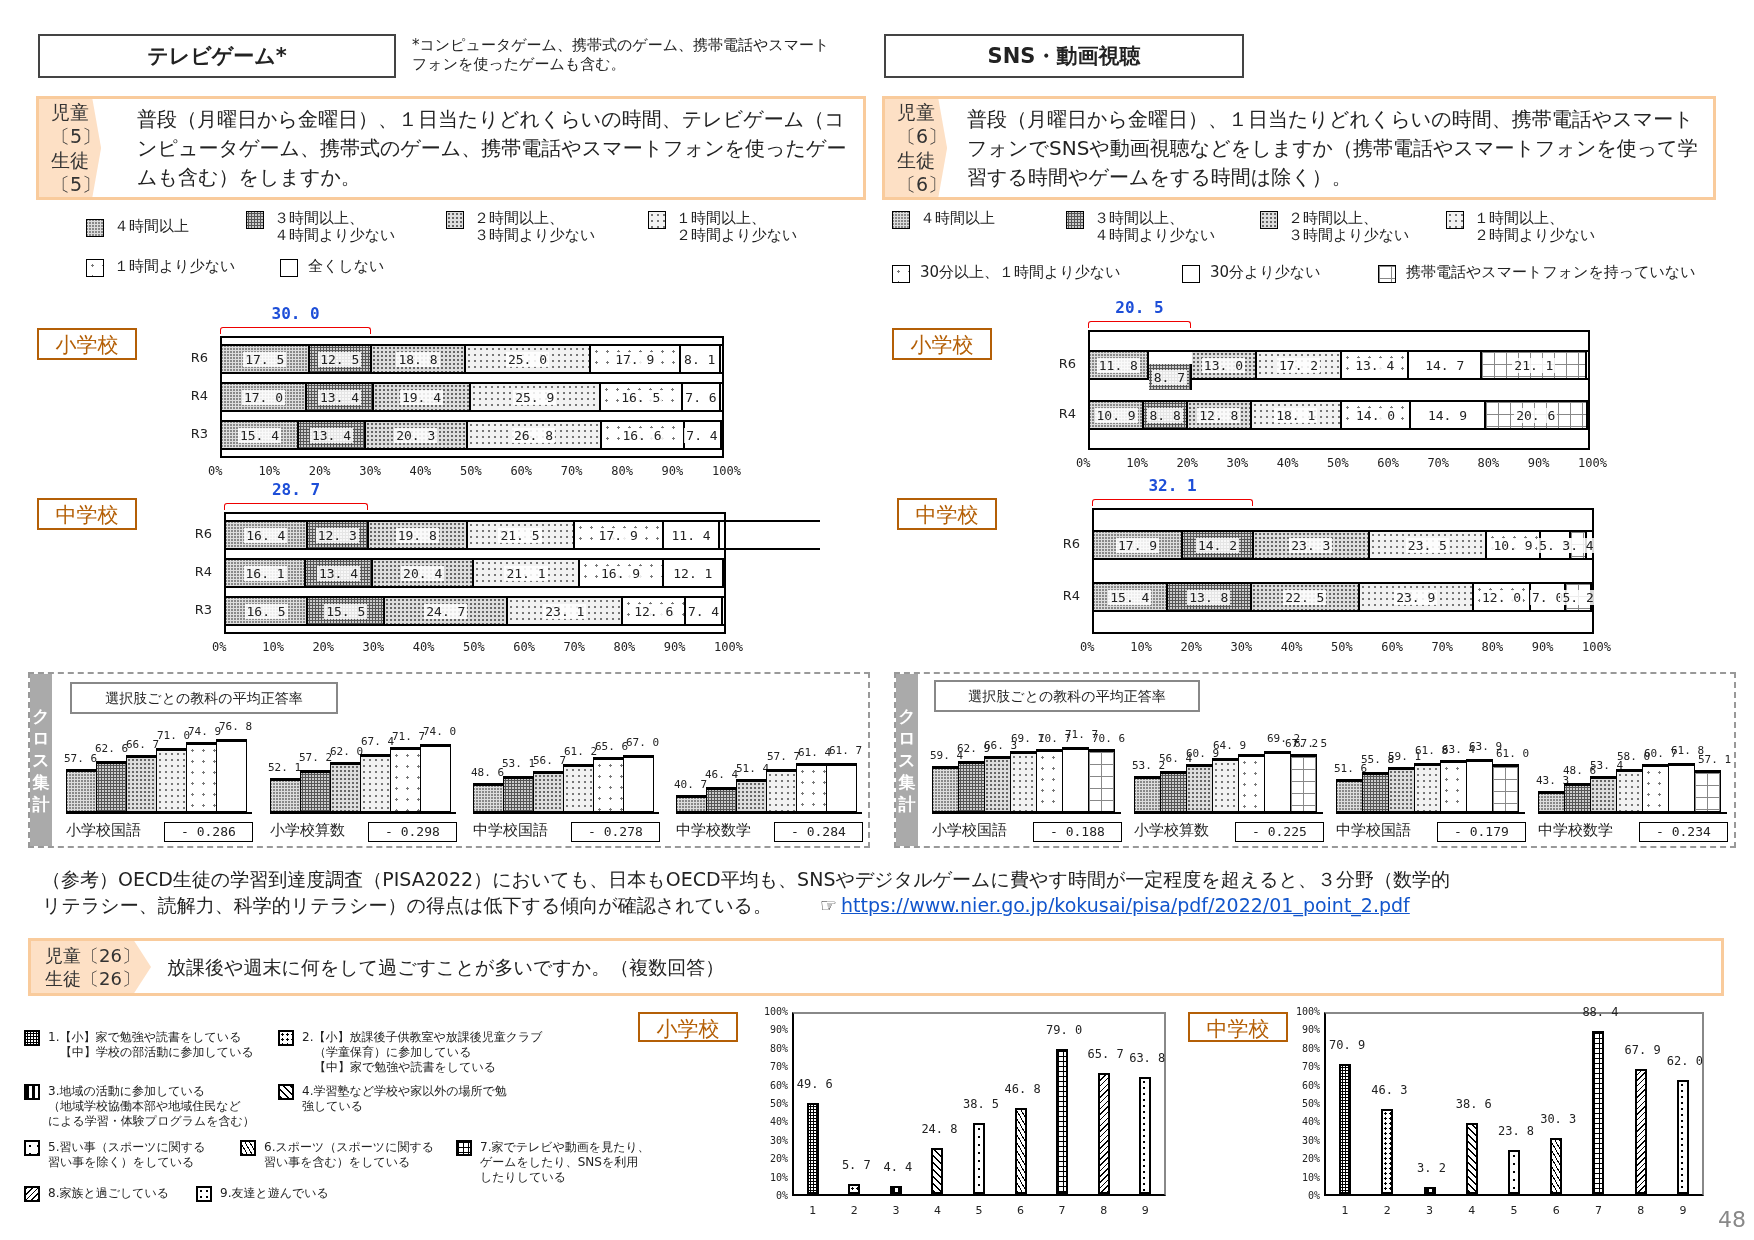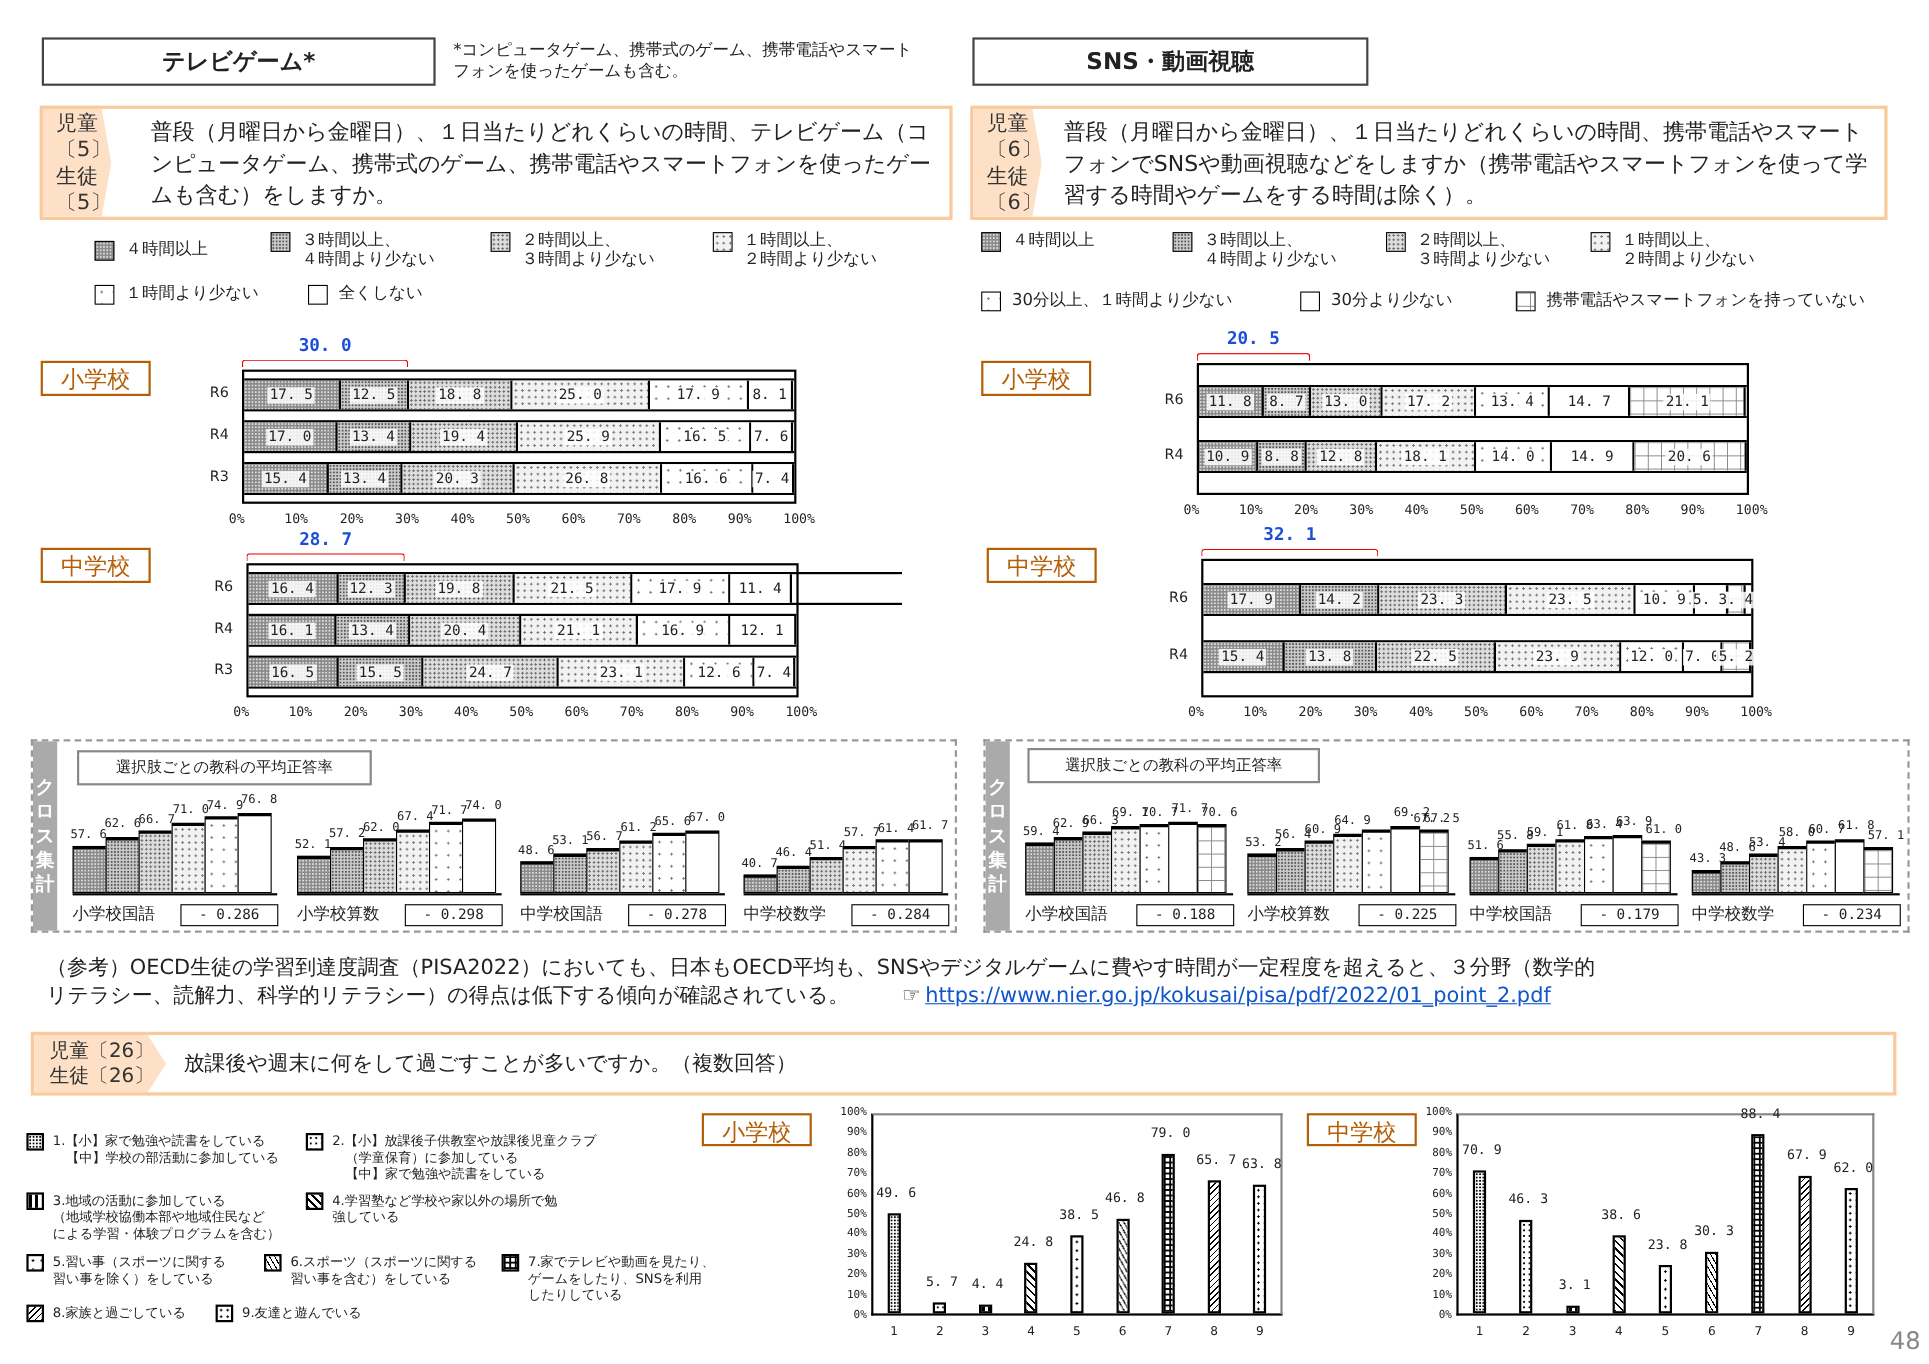--- a/index.html
+++ b/index.html
@@ -303,21 +303,21 @@
     <div class="axis" style="left: 613.6px; top: 640px;">80%</div>
     <div class="axis" style="left: 663.8px; top: 640px;">90%</div>
     <div class="axis" style="left: 714px; top: 640px;">100%</div>
     <div class="abs redbrace" style="left: 224px; top: 503px; width: 144.074px;"></div>
     <div class="abs redval" style="left: 224px; top: 480px; width: 144.074px;">28. 7</div>
     <div class="stack" style="left: 1088px; top: 330px; width: 502px; height: 120px;">
       <div class="row" style="top: 18px; width: 498px; height: 30px;">
         <div class="seg p0" style="width: 58.764px;">
           <span>11. 8</span>
         </div>
-        <div class="seg p1" style="width: 43.326px;">
+        <div class="seg p1" style="width: 43.326px; margin-top: 12px;">
           <span>8. 7</span>
         </div>
         <div class="seg p2" style="width: 64.74px;">
           <span>13. 0</span>
         </div>
         <div class="seg p3" style="width: 85.656px;">
           <span>17. 2</span>
         </div>
         <div class="seg p4" style="width: 66.732px;">
           <span>13. 4</span>
@@ -719,21 +719,21 @@
     <div class="xtick" style="left: 1010.56px; top: 1204px;">6</div>
     <div class="xtick" style="left: 1052.11px; top: 1204px;">7</div>
     <div class="xtick" style="left: 1093.67px; top: 1204px;">8</div>
     <div class="xtick" style="left: 1135.22px; top: 1204px;">9</div>
     <div class="plot" style="left: 1324px; top: 1012px; width: 380px; height: 184px;">
       <div class="vbar b1" style="left: 13.1111px; height: 130.456px;"></div>
       <div class="vval" style="left: 1.11111px; bottom: 142.456px;">70. 9</div>
       <div class="vbar b2" style="left: 55.3333px; height: 85.192px;"></div>
       <div class="vval" style="left: 43.3333px; bottom: 97.192px;">46. 3</div>
       <div class="vbar b3" style="left: 97.5556px; height: 7.176px;"></div>
-      <div class="vval" style="left: 85.5556px; bottom: 19.176px;">3. 1</div>
+      <div class="vval" style="left: 85.5556px; bottom: 19.176px;">3. 2</div>
       <div class="vbar b4" style="left: 139.778px; height: 71.024px;"></div>
       <div class="vval" style="left: 127.778px; bottom: 83.024px;">38. 6</div>
       <div class="vbar b5" style="left: 182px; height: 43.792px;"></div>
       <div class="vval" style="left: 170px; bottom: 55.792px;">23. 8</div>
       <div class="vbar b6" style="left: 224.222px; height: 55.752px;"></div>
       <div class="vval" style="left: 212.222px; bottom: 67.752px;">30. 3</div>
       <div class="vbar b7" style="left: 266.444px; height: 162.656px;"></div>
       <div class="vval" style="left: 254.444px; bottom: 174.656px;">88. 4</div>
       <div class="vbar b8" style="left: 308.667px; height: 124.936px;"></div>
       <div class="vval" style="left: 296.667px; bottom: 136.936px;">67. 9</div>

